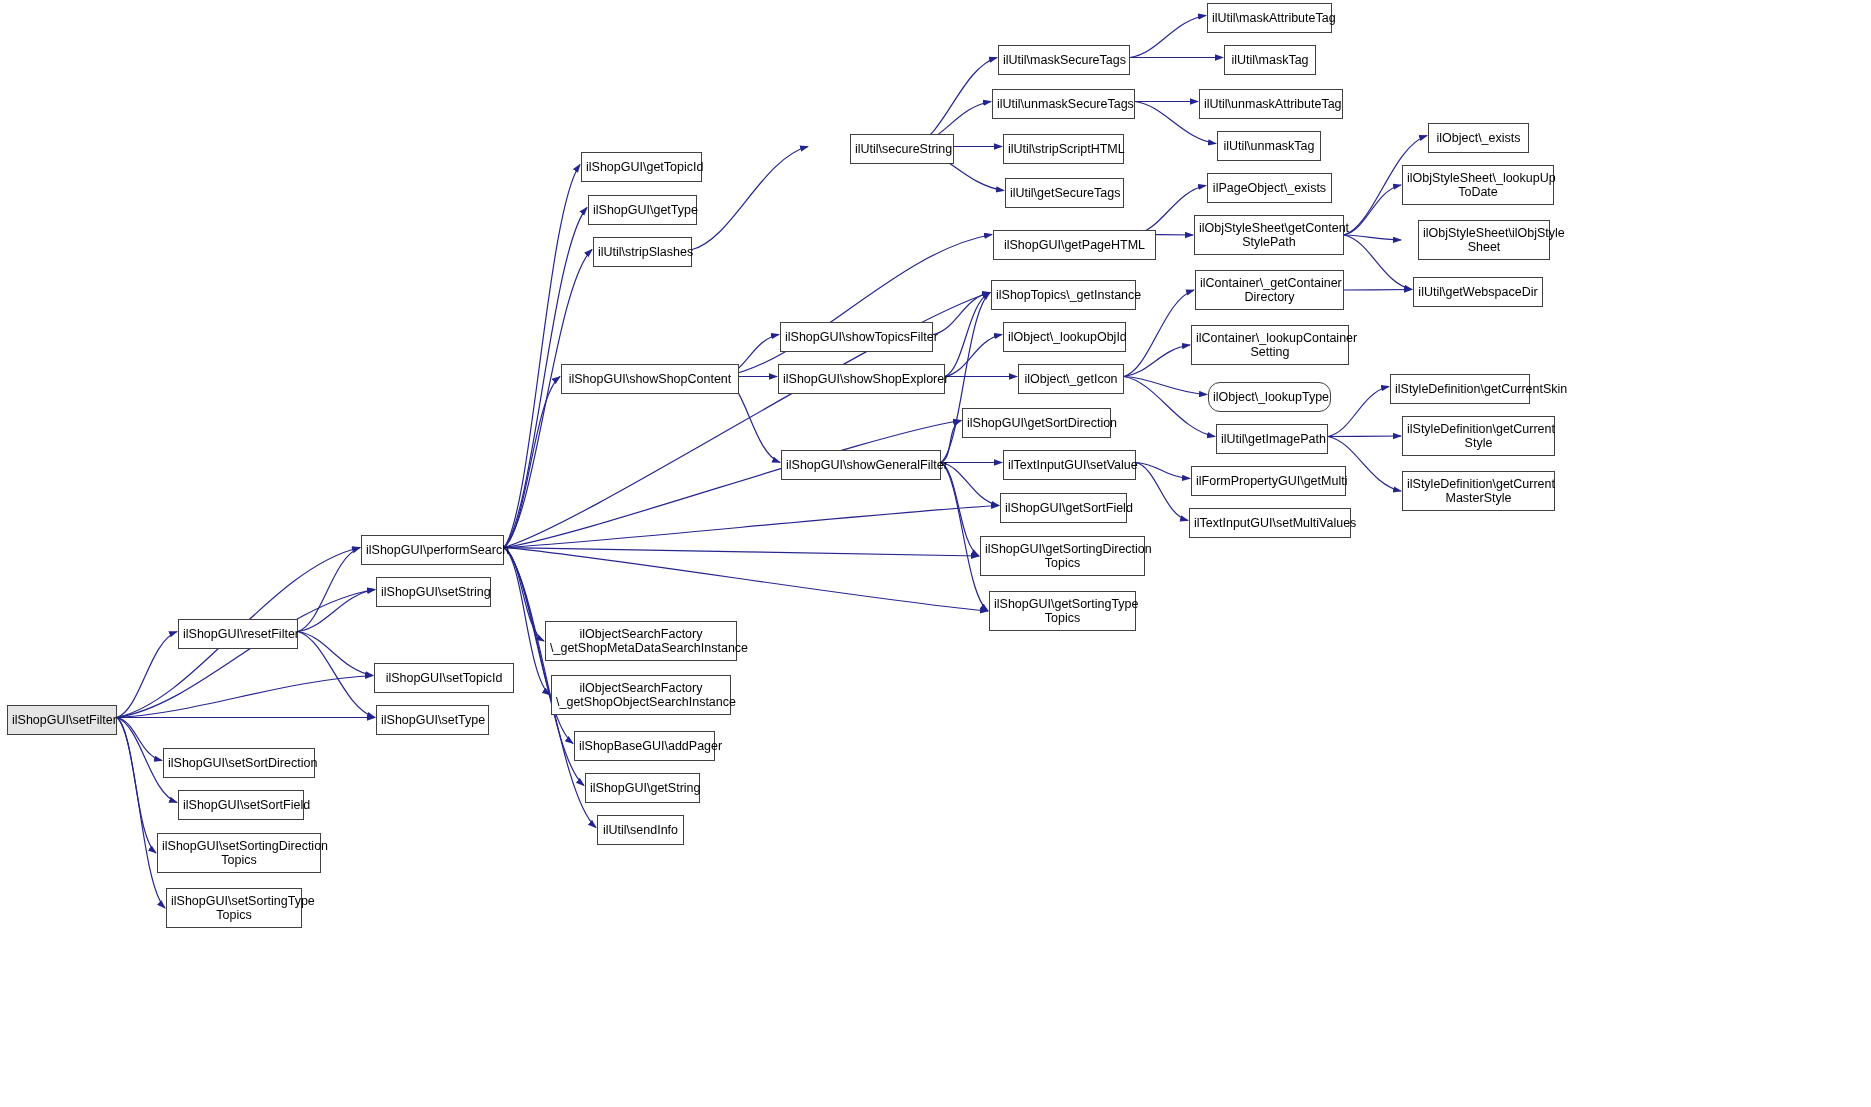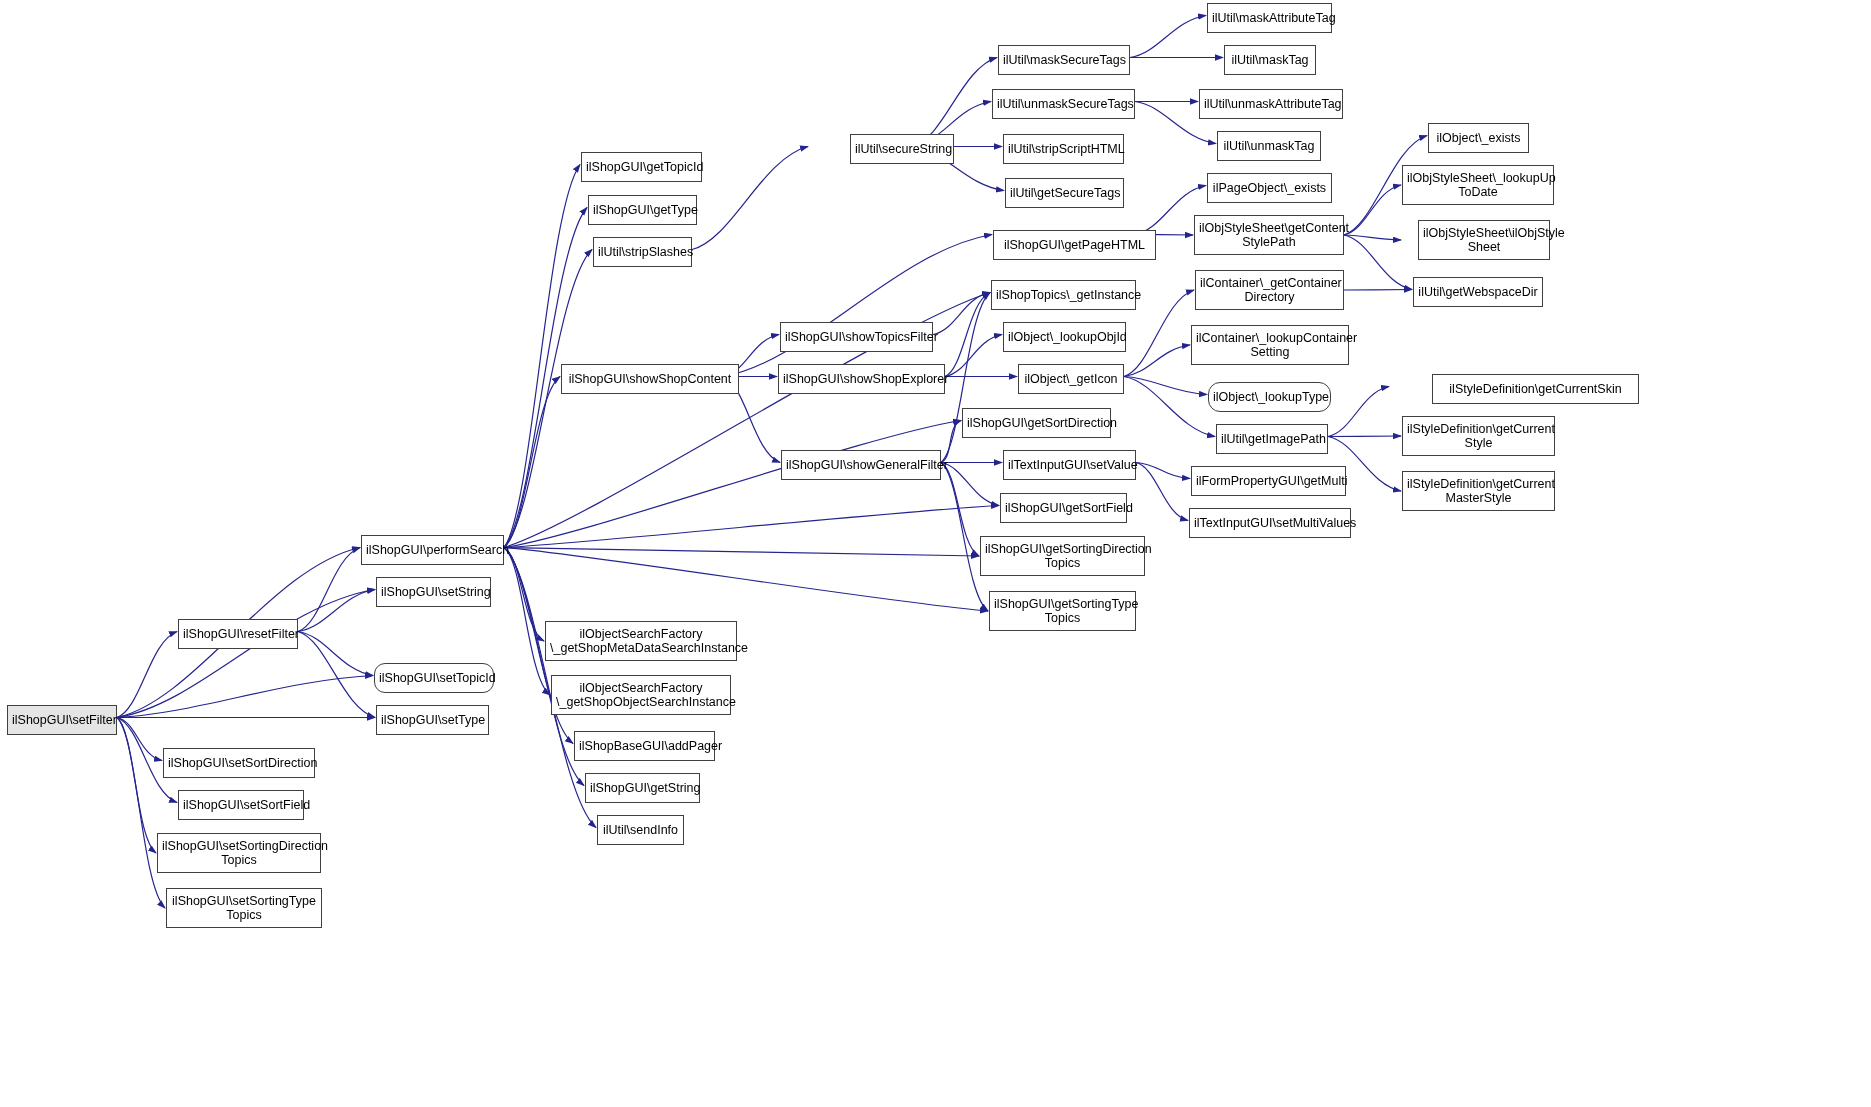--- a/index.html
+++ b/index.html
@@ -101,27 +101,27 @@
         <path d="M1328,436.5 C1352.3425,431.5 1360.9125,392.5 1389,386.5" fill="none" stroke="#24248f" stroke-width="1.2" marker-end="url(#arrow)"></path>
         <path d="M1328,436.5 C1355.8525,436.45 1368.8625,436.06 1401,436" fill="none" stroke="#24248f" stroke-width="1.2" marker-end="url(#arrow)"></path>
         <path d="M1328,436.5 C1355.8525,441.95 1368.8625,484.46 1401,491" fill="none" stroke="#24248f" stroke-width="1.2" marker-end="url(#arrow)"></path>
       </g>
   </svg>
   <div id="node-layer">
       <div class="node root" style="left: 7px; top: 705px; width: 110px; height: 25px;"><span>ilShopGUI\setFilter</span></div>
       <div class="node" style="left: 361px; top: 535px; width: 143px; height: 25px;"><span>ilShopGUI\performSearch</span></div>
       <div class="node" style="left: 376px; top: 577px; width: 115px; height: 25px;"><span>ilShopGUI\setString</span></div>
       <div class="node" style="left: 178px; top: 619px; width: 120px; height: 25px;"><span>ilShopGUI\resetFilter</span></div>
-      <div class="node" style="left: 374px; top: 663px; width: 120px; height: 25px; border-radius: 11px;"><span>ilShopGUI\setTopicId</span></div>
+      <div class="node" style="left: 374px; top: 663px; width: 140px; height: 25px;"><span>ilShopGUI\setTopicId</span></div>
       <div class="node" style="left: 376px; top: 705px; width: 113px; height: 25px;"><span>ilShopGUI\setType</span></div>
       <div class="node" style="left: 163px; top: 748px; width: 152px; height: 25px;"><span>ilShopGUI\setSortDirection</span></div>
       <div class="node" style="left: 178px; top: 790px; width: 126px; height: 25px;"><span>ilShopGUI\setSortField</span></div>
       <div class="node" style="left: 157px; top: 833px; width: 164px; height: 40px;"><span>ilShopGUI\setSortingDirection
 Topics</span></div>
-      <div class="node" style="left: 166px; top: 888px; width: 156px; height: 40px;"><span>ilShopGUI\setSortingType
+      <div class="node" style="left: 166px; top: 888px; width: 136px; height: 40px;"><span>ilShopGUI\setSortingType
 Topics</span></div>
       <div class="node" style="left: 581px; top: 152px; width: 121px; height: 25px;"><span>ilShopGUI\getTopicId</span></div>
       <div class="node" style="left: 588px; top: 195px; width: 109px; height: 25px;"><span>ilShopGUI\getType</span></div>
       <div class="node" style="left: 593px; top: 237px; width: 99px; height: 25px;"><span>ilUtil\stripSlashes</span></div>
       <div class="node" style="left: 561px; top: 364px; width: 178px; height: 25px;"><span>ilShopGUI\showShopContent</span></div>
       <div class="node" style="left: 545px; top: 621px; width: 192px; height: 40px;"><span>ilObjectSearchFactory
 \_getShopMetaDataSearchInstance</span></div>
       <div class="node" style="left: 551px; top: 675px; width: 180px; height: 40px;"><span>ilObjectSearchFactory
 \_getShopObjectSearchInstance</span></div>
       <div class="node" style="left: 574px; top: 731px; width: 141px; height: 25px;"><span>ilShopBaseGUI\addPager</span></div>
@@ -160,19 +160,19 @@
       <div class="node" style="left: 1208px; top: 382px; width: 123px; height: 25px; border-radius: 12px;"><span>ilObject\_lookupType</span></div>
       <div class="node" style="left: 1216px; top: 424px; width: 112px; height: 25px;"><span>ilUtil\getImagePath</span></div>
       <div class="node" style="left: 1191px; top: 466px; width: 155px; height: 25px;"><span>ilFormPropertyGUI\getMulti</span></div>
       <div class="node" style="left: 1189px; top: 508px; width: 162px; height: 25px;"><span>ilTextInputGUI\setMultiValues</span></div>
       <div class="node" style="left: 1428px; top: 123px; width: 101px; height: 25px;"><span>ilObject\_exists</span></div>
       <div class="node" style="left: 1402px; top: 165px; width: 152px; height: 40px;"><span>ilObjStyleSheet\_lookupUp
 ToDate</span></div>
       <div class="node" style="left: 1402px; top: 220px; width: 132px; height: 40px; margin-left: 16px;"><span>ilObjStyleSheet\ilObjStyle
 Sheet</span></div>
       <div class="node" style="left: 1413px; top: 277px; width: 130px; height: 25px;"><span>ilUtil\getWebspaceDir</span></div>
-      <div class="node" style="left: 1390px; top: 374px; width: 207px; height: 25px; margin-left: 42px;"><span>ilStyleDefinition\getCurrentSkin</span></div>
+      <div class="node" style="left: 1390px; top: 374px; width: 140px; height: 25px;"><span>ilStyleDefinition\getCurrentSkin</span></div>
       <div class="node" style="left: 1402px; top: 416px; width: 153px; height: 40px;"><span>ilStyleDefinition\getCurrent
 Style</span></div>
       <div class="node" style="left: 1402px; top: 471px; width: 153px; height: 40px;"><span>ilStyleDefinition\getCurrent
 MasterStyle</span></div>
     </div>
 </div>
 
 </body></html>

